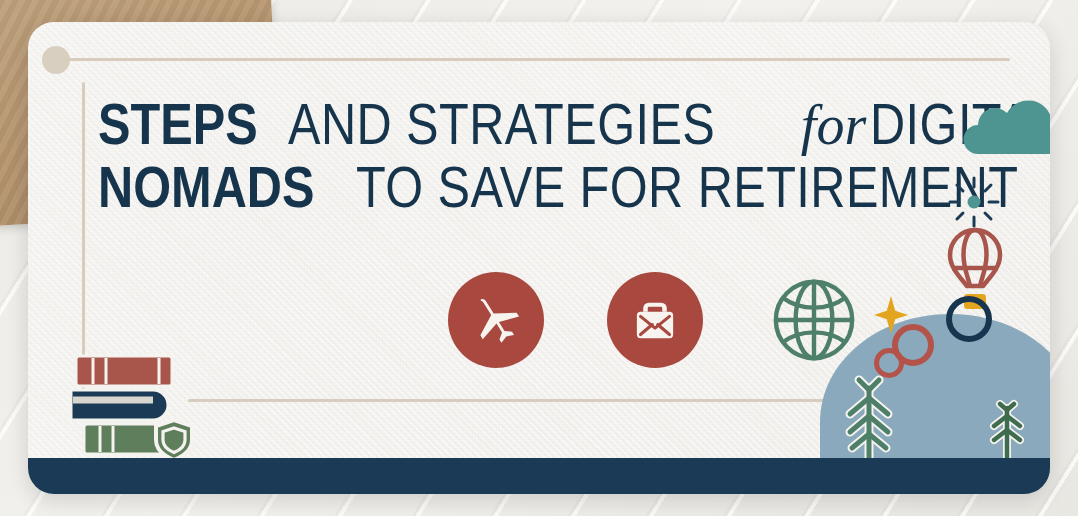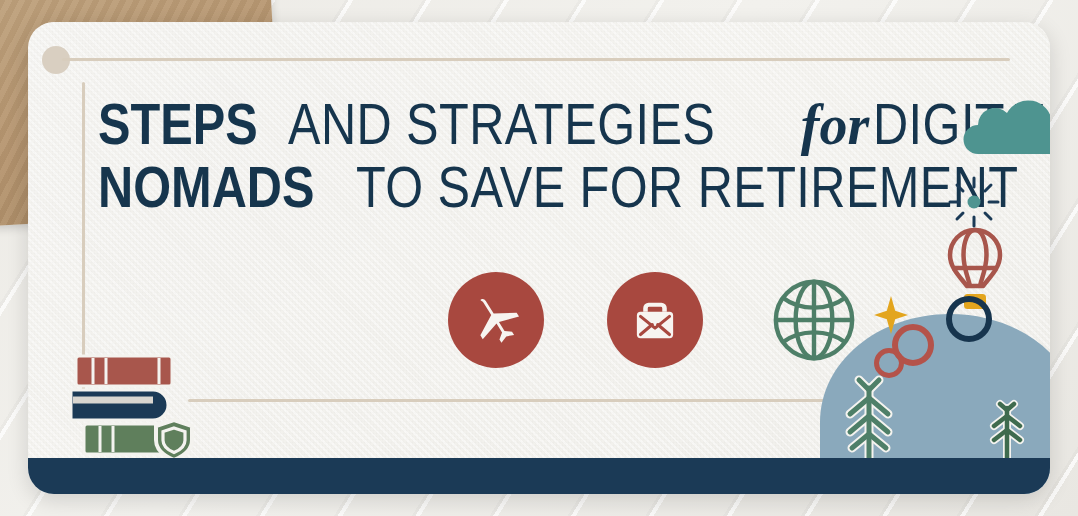--- a/index.html
+++ b/index.html
@@ -88,21 +88,21 @@
     font-size:58px;font-weight:400;letter-spacing:.5px;
     transform:scaleX(.84);transform-origin:left center;display:inline-block;
   }
   .t-bold{
     font-family:"Liberation Sans Narrow","Liberation Sans",sans-serif;
     font-size:58px;font-weight:700;letter-spacing:0px;
     transform:scaleX(.84);transform-origin:left center;display:inline-block;
   }
   .t-ital{
     font-family:"Liberation Serif",serif;
-    font-size:56px;font-style:italic;font-weight:700;letter-spacing:0px;
+    font-size:56px;font-style:italic;font-weight:400;letter-spacing:0px;
     display:inline-block;padding:0 4px;
   }
   #line1{margin-bottom:6px;}
   #line2{margin-bottom:6px;}
 
   
   #icon-row{position:absolute;left:420px;top:250px;display:flex;gap:63px;align-items:center;}
   .badge{width:96px;height:96px;border-radius:50%;display:flex;align-items:center;justify-content:center;}
   .badge-red{background:#a8483f;}
   .badge-plain{background:transparent;}

